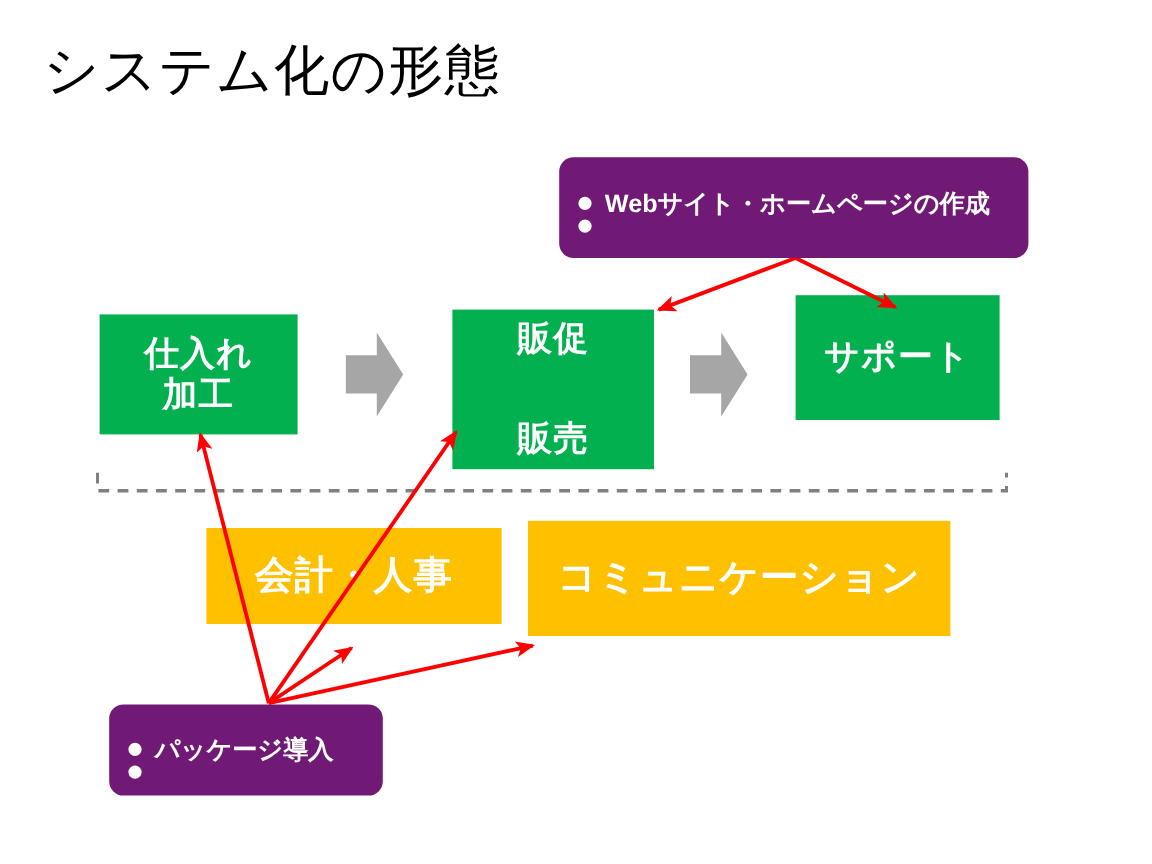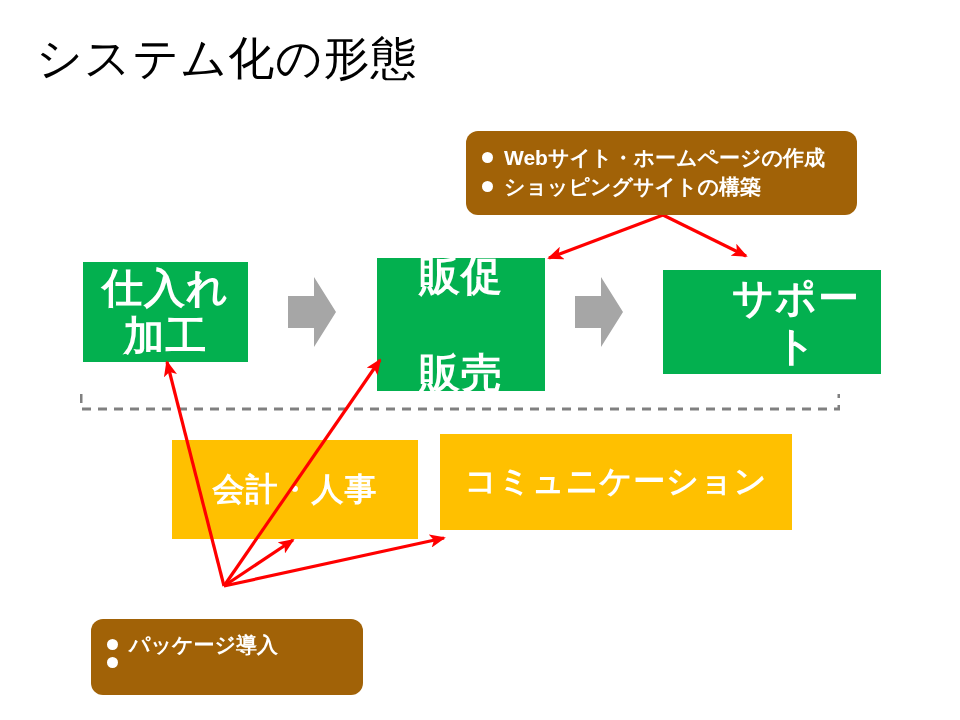--- a/index.html
+++ b/index.html
@@ -30,32 +30,32 @@
     line-height: 1.1;
     white-space: nowrap;
   }
 
   
   .proc-box {
     position: absolute;
     background: #03B04F;
     color: #ffffff;
     font-weight: bold;
-    font-size: 41px;
+    font-size: 29px;
     line-height: 1.18;
     display: flex;
     flex-direction: column;
     align-items: center;
     justify-content: center;
     text-align: center;
     letter-spacing: 1px;
   }
   #proc-1 { left: 83px;  top: 262px; width: 165px; height: 100px; }
   #proc-2 { left: 377px; top: 258px; width: 168px; height: 133px; gap: 48px; }
-  #proc-3 { left: 663px; top: 270px; width: 170px; height: 104px; padding-left: 48px; }
+  #proc-3 { left: 663px; top: 246px; width: 170px; height: 104px; }
 
   
   .chevron {
     position: absolute;
     width: 48px;
     height: 70px;
   }
   #chevron-1 { left: 288px; top: 277px; }
   #chevron-2 { left: 575px; top: 277px; }
 
@@ -75,31 +75,31 @@
     color: #ffffff;
     font-weight: bold;
     font-size: 32px;
     display: flex;
     align-items: center;
     justify-content: center;
     text-align: center;
     letter-spacing: 1px;
     white-space: nowrap;
   }
-  #supp-1 { left: 172px; top: 440px; width: 246px; height: 99px; }
+  #supp-1 { left: 172px; top: 440px; width: 246px; height: 80px; }
   #supp-2 { left: 440px; top: 434px; width: 352px; height: 96px; }
 
   
   .callout {
     position: absolute;
-    background: #a16207;
+    background: #701a75;
     border-radius: 12px;
     color: #ffffff;
     font-weight: bold;
-    padding: 12px 18px 12px 16px;
+    padding: 25px 18px 12px 16px;
     box-sizing: border-box;
   }
   .callout ul {
     margin: 0;
     padding: 0;
     list-style: none;
   }
   .callout li {
     display: flex;
     align-items: baseline;
@@ -118,22 +118,22 @@
   }
   #callout-top {
     left: 466px;
     top: 131px;
     width: 391px;
     height: 84px;
   }
   #callout-top li { font-size: 21px; line-height: 29px; }
   #callout-bottom {
     left: 91px;
-    top: 619px;
-    width: 272px;
+    top: 587px;
+    width: 228px;
     height: 76px;
   }
   #callout-bottom li { font-size: 21px; line-height: 28px; }
 
   
   #connectors {
     position: absolute;
     left: 0;
     top: 0;
     width: 960px;
@@ -197,21 +197,20 @@
   </svg>
 
   <div class="callout" id="callout-top">
     <ul>
       <li>
         <span class="bullet"></span>
         <span>Webサイト・ホームページの作成</span>
       </li>
       <li>
         <span class="bullet"></span>
-        <span>ショッピングサイトの構築</span>
       </li>
     </ul>
   </div>
 
   <div class="callout" id="callout-bottom">
     <ul>
       <li>
         <span class="bullet"></span>
         <span>パッケージ導入</span>
       </li>

